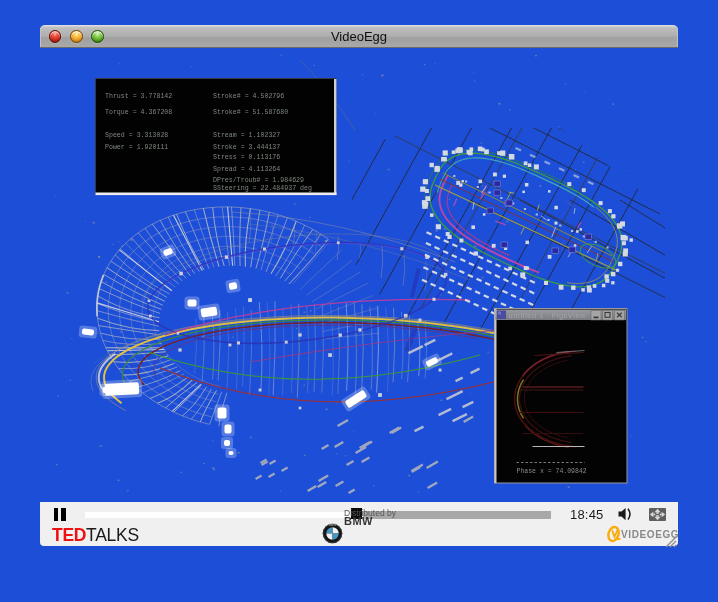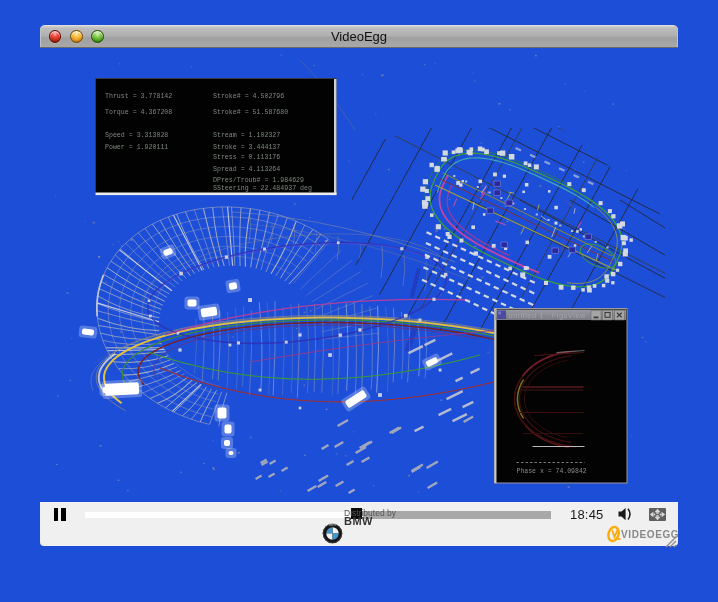--- a/index.html
+++ b/index.html
@@ -976,20 +976,21 @@
         <path d="M8.5 0.8 L11.5 4.2 H5.5 Z"></path>
           <rect x="7.3" y="4.2" width="2.4" height="1.7"></rect>
         <path d="M8.5 12.2 L11.5 8.8 H5.5 Z"></path>
           <rect x="7.3" y="7.1" width="2.4" height="1.7"></rect>
         <path d="M0.8 6.5 L4.4 3.8 V9.2 Z"></path>
           <rect x="4.4" y="5.6" width="1.8" height="1.8"></rect>
         <path d="M16.2 6.5 L12.6 3.8 V9.2 Z"></path>
           <rect x="10.8" y="5.6" width="1.8" height="1.8"></rect>
       </g>
     </svg>
+    <div id="tedrow"><span class="ted">TED</span><span class="talks">TALKS</span></div>
     <svg width="21" height="21" style="position:absolute;left:281.5px;top:20.5px">
       <circle cx="10.5" cy="10.5" r="9.8" fill="#161616"></circle>
       <circle cx="10.5" cy="10.5" r="9.3" fill="none" stroke="#4a4a4a" stroke-width="0.7"></circle>
       <path d="M10.5 4.3 A6.2 6.2 0 0 1 16.7 10.5 L10.5 10.5 Z" fill="#f2f2f2"></path>
       <path d="M10.5 4.3 A6.2 6.2 0 0 0 4.3 10.5 L10.5 10.5 Z" fill="#4596c6"></path>
       <path d="M4.3 10.5 A6.2 6.2 0 0 0 10.5 16.7 L10.5 10.5 Z" fill="#f2f2f2"></path>
       <path d="M16.7 10.5 A6.2 6.2 0 0 1 10.5 16.7 L10.5 10.5 Z" fill="#4596c6"></path>
       <text x="10.5" y="3.4" font-size="3" fill="#bbb" text-anchor="middle">BMW</text>
     </svg>
     <div id="distr">Distributed by<br><b>BMW</b></div>

